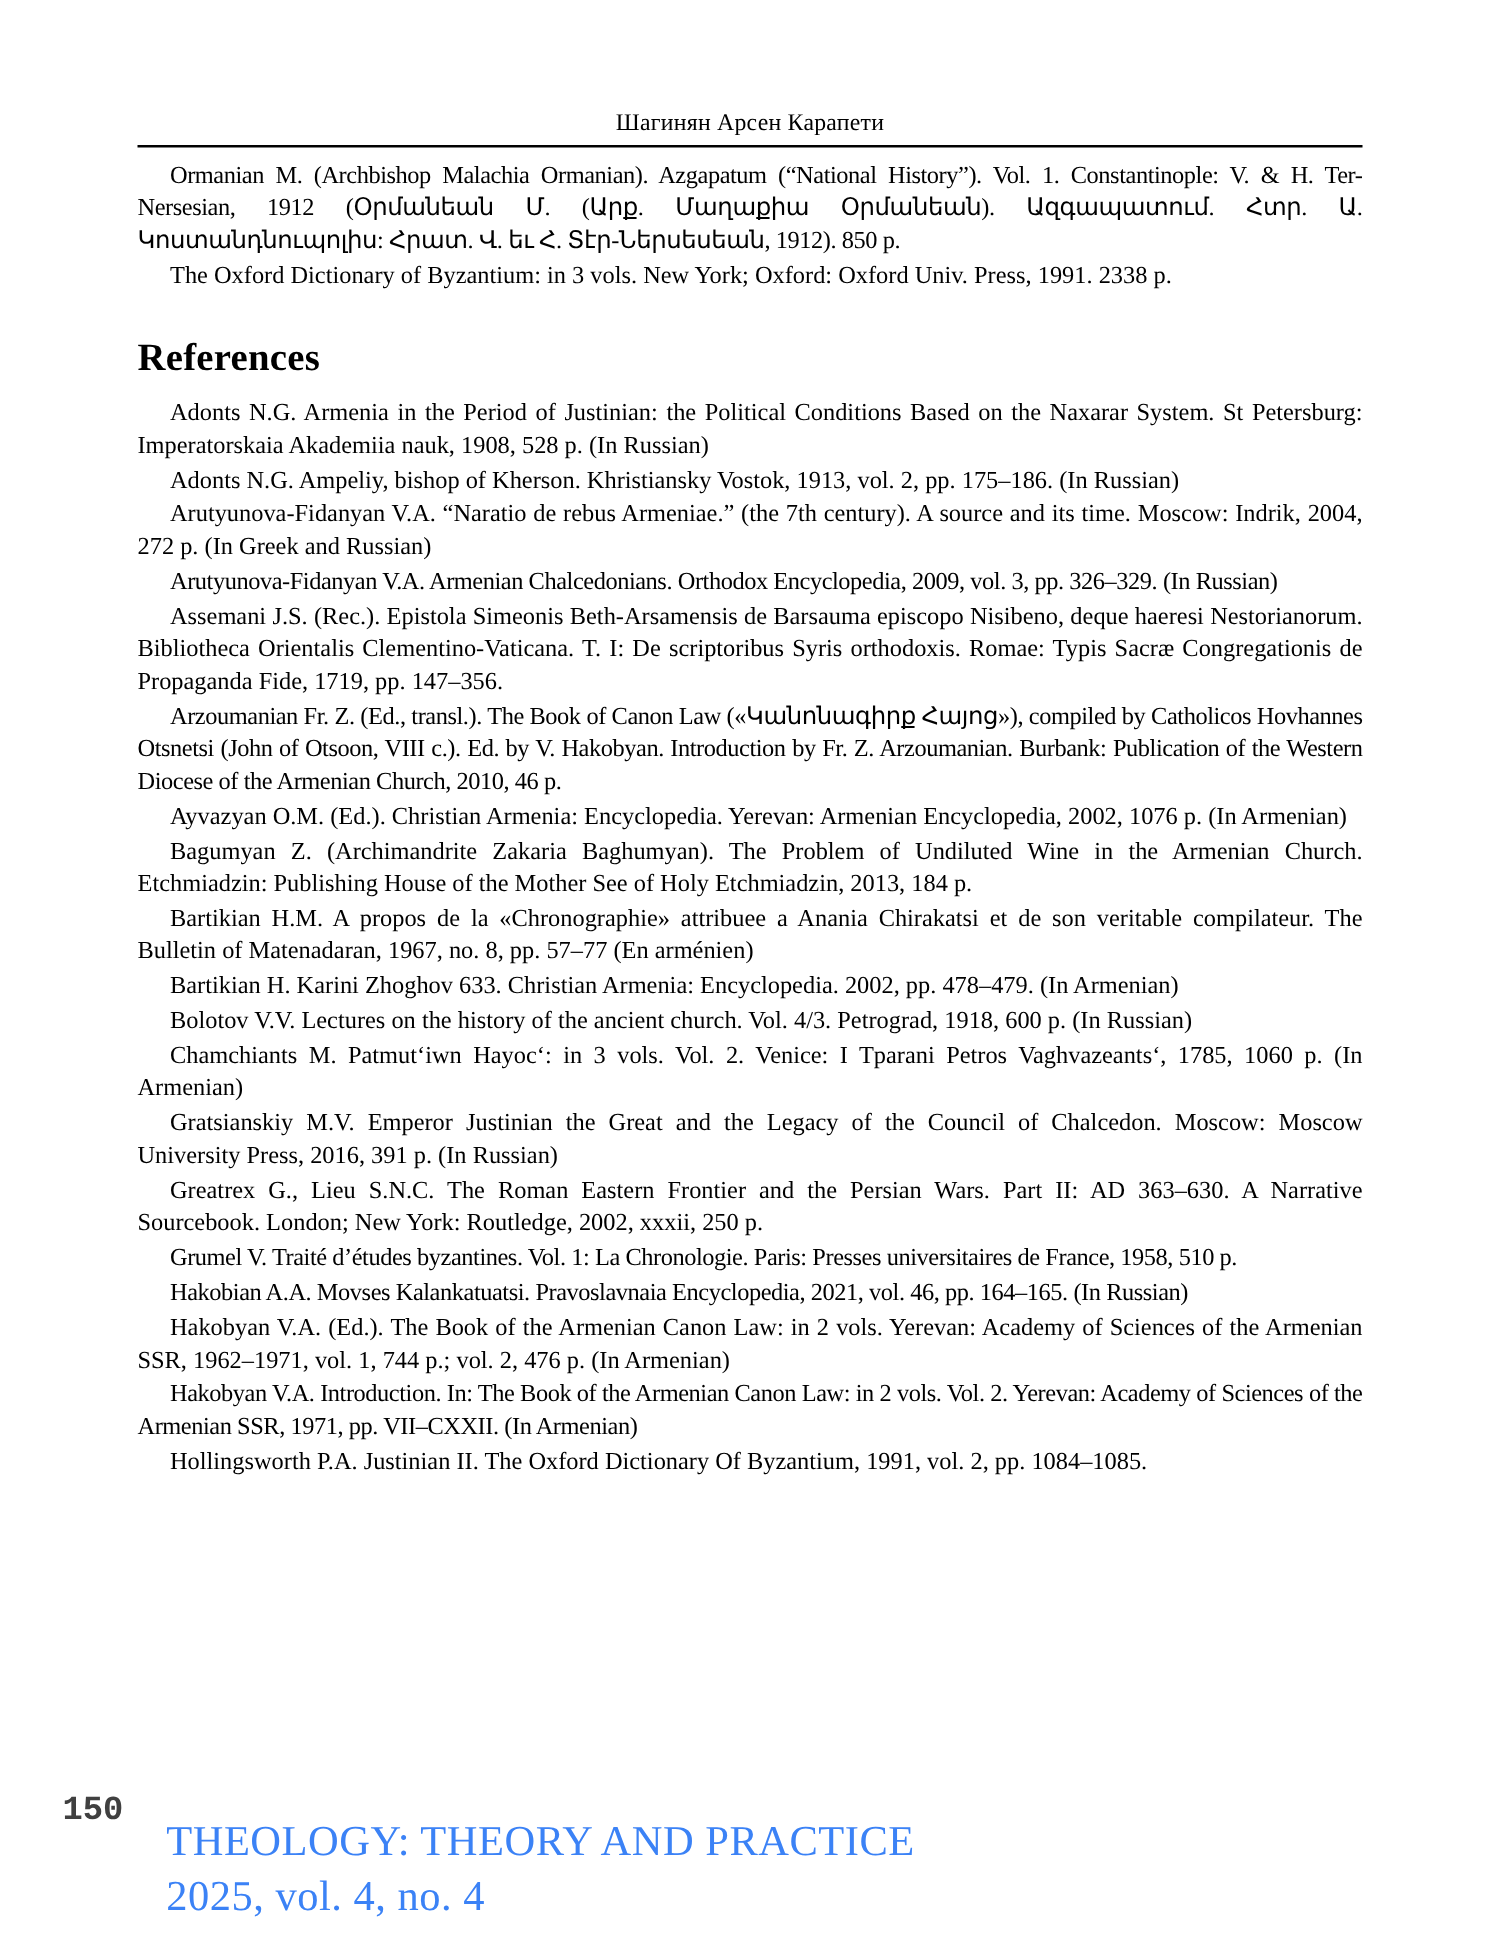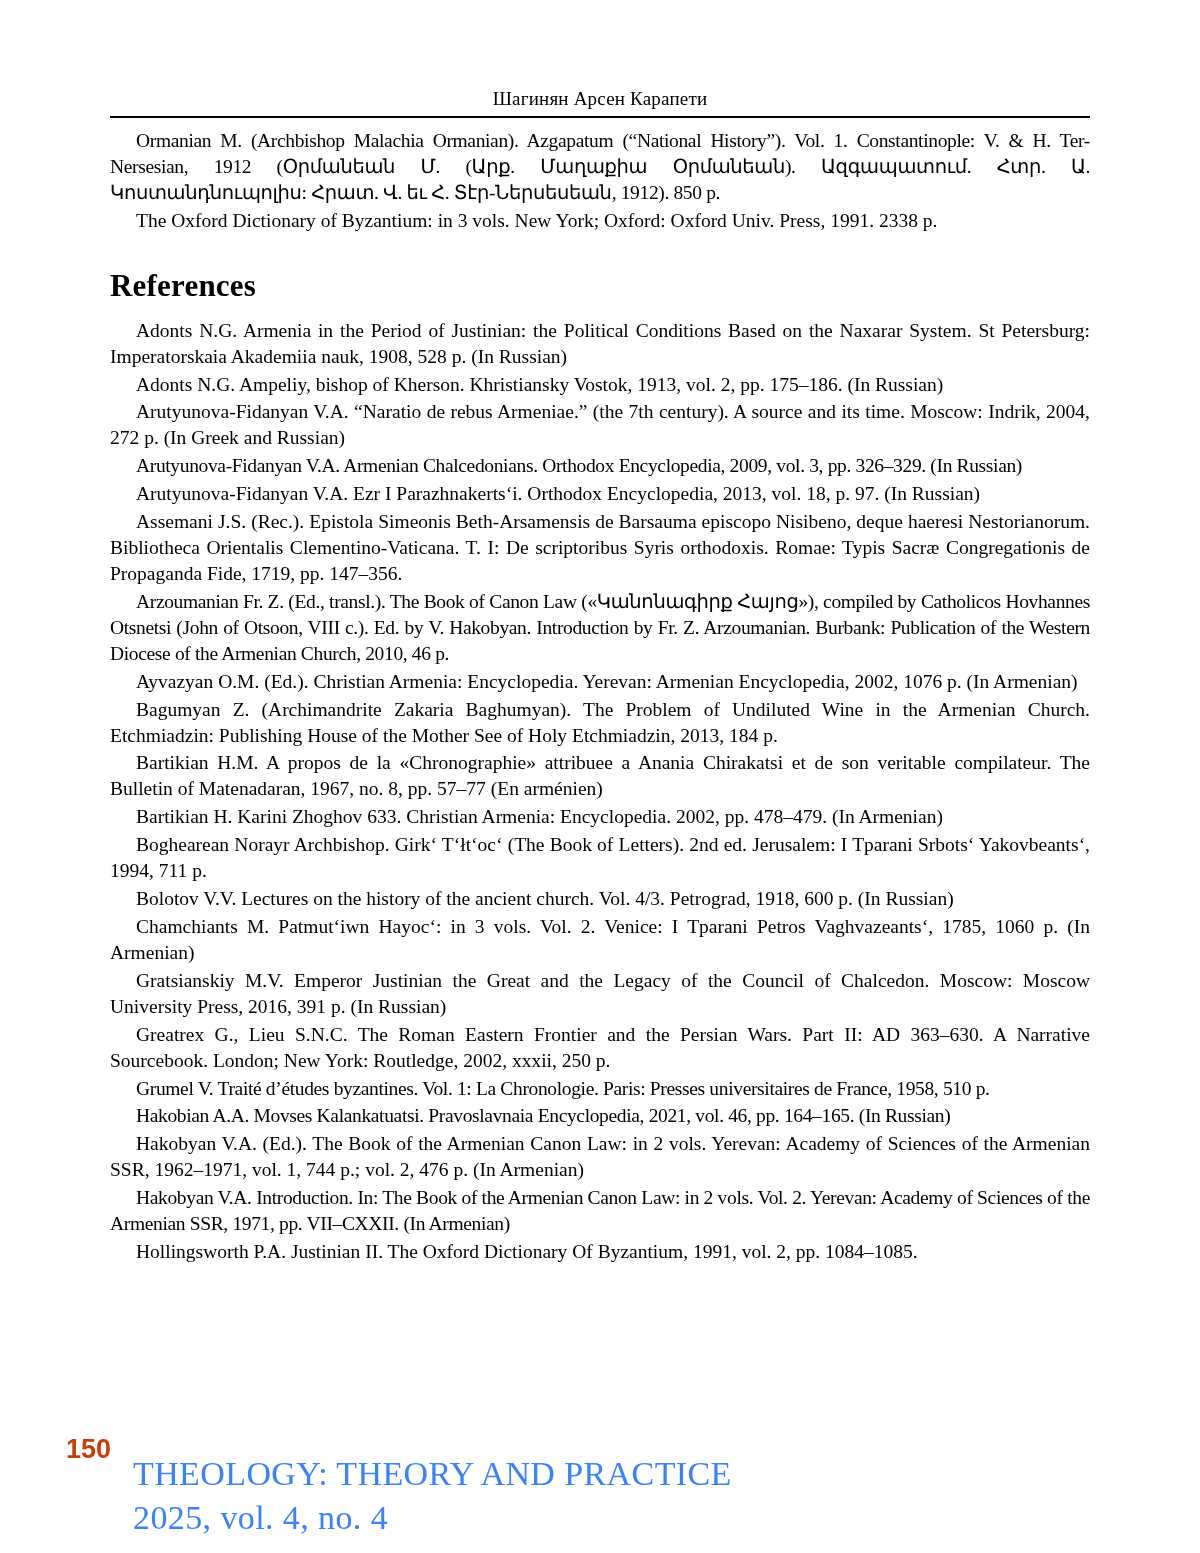--- a/index.html
+++ b/index.html
@@ -61,26 +61,26 @@
   h2.section-title {
     font-family: "Liberation Serif", serif;
     font-size: 31px;
     font-weight: bold;
     margin: 34px 0 14px 0;
     text-indent: 0;
     letter-spacing: 0.2px;
   }
   .folio {
     position: absolute;
-    left: 66px;
+    left: 50px;
     top: 1434px;
     font-size: 27px;
     font-weight: bold;
-    font-family: Liberation Sans, sans-serif;
-    color: #c2410c;
+    font-family: Liberation Mono, monospace;
+    color: #404040;
   }
   .footer-brand {
     position: absolute;
     left: 133px;
     top: 1452px;
     font-family: "Liberation Serif", serif;
     font-size: 34px;
     line-height: 1.28;
     color: #3b82f6;
     letter-spacing: 0.4px;
@@ -101,28 +101,26 @@
 
     <p class="para cond">Ormanian M. (Archbishop Malachia Ormanian). Azgapatum (“National History”). Vol. 1. Constantinople: V. &amp; H. Ter-Nersesian, 1912 (Օրմանեան Մ. (Արք. Մաղաքիա Օրմանեան). Ազգապատում. Հտր. Ա. Կոստանդնուպոլիս: Հրատ. Վ. եւ Հ. Տէր-Ներսեսեան, 1912). 850 p.</p>
     <p class="para">The Oxford Dictionary of Byzantium: in 3 vols. New York; Oxford: Oxford Univ. Press, 1991. 2338 p.</p>
 
     <h2 class="section-title">References</h2>
 
     <p class="para">Adonts N.G. Armenia in the Period of Justinian: the Political Conditions Based on the Naxarar System. St Petersburg: Imperatorskaia Akademiia nauk, 1908, 528 p. (In Russian)</p>
     <p class="para">Adonts N.G. Ampeliy, bishop of Kherson. Khristiansky Vostok, 1913, vol. 2, pp. 175–186. (In Russian)</p>
     <p class="para">Arutyunova-Fidanyan V.A. “Naratio de rebus Armeniae.” (the 7th century). A source and its time. Moscow: Indrik, 2004, 272 p. (In Greek and Russian)</p>
     <p class="para cond">Arutyunova-Fidanyan V.A. Armenian Chalcedonians. Orthodox Encyclopedia, 2009, vol. 3, pp. 326–329. (In Russian)</p>
-    <p class="para">Arutyunova-Fidanyan V.A. Ezr I Parazhnakertsʻi. Orthodox Encyclopedia, 2013, vol. 18, p. 97. (In Russian)</p>
     <p class="para">Assemani J.S. (Rec.). Epistola Simeonis Beth-Arsamensis de Barsauma episcopo Nisibeno, deque haeresi Nestorianorum. Bibliotheca Orientalis Clementino-Vaticana. T. I: De scriptoribus Syris orthodoxis. Romae: Typis Sacræ Congregationis de Propaganda Fide, 1719, pp. 147–356.</p>
     <p class="para cond">Arzoumanian Fr. Z. (Ed., transl.). The Book of Canon Law («Կանոնագիրք Հայոց»), compiled by Catholicos Hovhannes Otsnetsi (John of Otsoon, VIII c.). Ed. by V. Hakobyan. Introduction by Fr. Z. Arzoumanian. Burbank: Publication of the Western Diocese of the Armenian Church, 2010, 46 p.</p>
     <p class="para">Ayvazyan O.M. (Ed.). Christian Armenia: Encyclopedia. Yerevan: Armenian Encyclopedia, 2002, 1076 p. (In Armenian)</p>
     <p class="para">Bagumyan Z. (Archimandrite Zakaria Baghumyan). The Problem of Undiluted Wine in the Armenian Church. Etchmiadzin: Publishing House of the Mother See of Holy Etchmiadzin, 2013, 184 p.</p>
     <p class="para">Bartikian H.M. A propos de la «Chronographie» attribuee a Anania Chirakatsi et de son veritable compilateur. The Bulletin of Matenadaran, 1967, no. 8, pp. 57–77 (En arménien)</p>
     <p class="para">Bartikian H. Karini Zhoghov 633. Christian Armenia: Encyclopedia. 2002, pp. 478–479. (In Armenian)</p>
-    <p class="para">Boghearean Norayr Archbishop. Girkʻ Tʻłtʻocʻ (The Book of Letters). 2nd ed. Jerusalem: I Tparani Srbotsʻ Yakovbeantsʻ, 1994, 711 p.</p>
     <p class="para">Bolotov V.V. Lectures on the history of the ancient church. Vol. 4/3. Petrograd, 1918, 600 p. (In Russian)</p>
     <p class="para">Chamchiants M. Patmutʻiwn Hayocʻ: in 3 vols. Vol. 2. Venice: I Tparani Petros Vaghvazeantsʻ, 1785, 1060 p. (In Armenian)</p>
     <p class="para">Gratsianskiy M.V. Emperor Justinian the Great and the Legacy of the Council of Chalcedon. Moscow: Moscow University Press, 2016, 391 p. (In Russian)</p>
     <p class="para">Greatrex G., Lieu S.N.C. The Roman Eastern Frontier and the Persian Wars. Part II: AD 363–630. A Narrative Sourcebook. London; New York: Routledge, 2002, xxxii, 250 p.</p>
     <p class="para cond">Grumel V. Traité d’études byzantines. Vol. 1: La Chronologie. Paris: Presses universitaires de France, 1958, 510 p.</p>
     <p class="para cond">Hakobian A.A. Movses Kalankatuatsi. Pravoslavnaia Encyclopedia, 2021, vol. 46, pp. 164–165. (In Russian)</p>
     <p class="para">Hakobyan V.A. (Ed.). The Book of the Armenian Canon Law: in 2 vols. Yerevan: Academy of Sciences of the Armenian SSR, 1962–1971, vol. 1, 744 p.; vol. 2, 476 p. (In Armenian)</p>
     <p class="para cond">Hakobyan V.A. Introduction. In: The Book of the Armenian Canon Law: in 2 vols. Vol. 2. Yerevan: Academy of Sciences of the Armenian SSR, 1971, pp. VII–CXXII. (In Armenian)</p>
     <p class="para">Hollingsworth P.A. Justinian II. The Oxford Dictionary Of Byzantium, 1991, vol. 2, pp. 1084–1085.</p>
 

